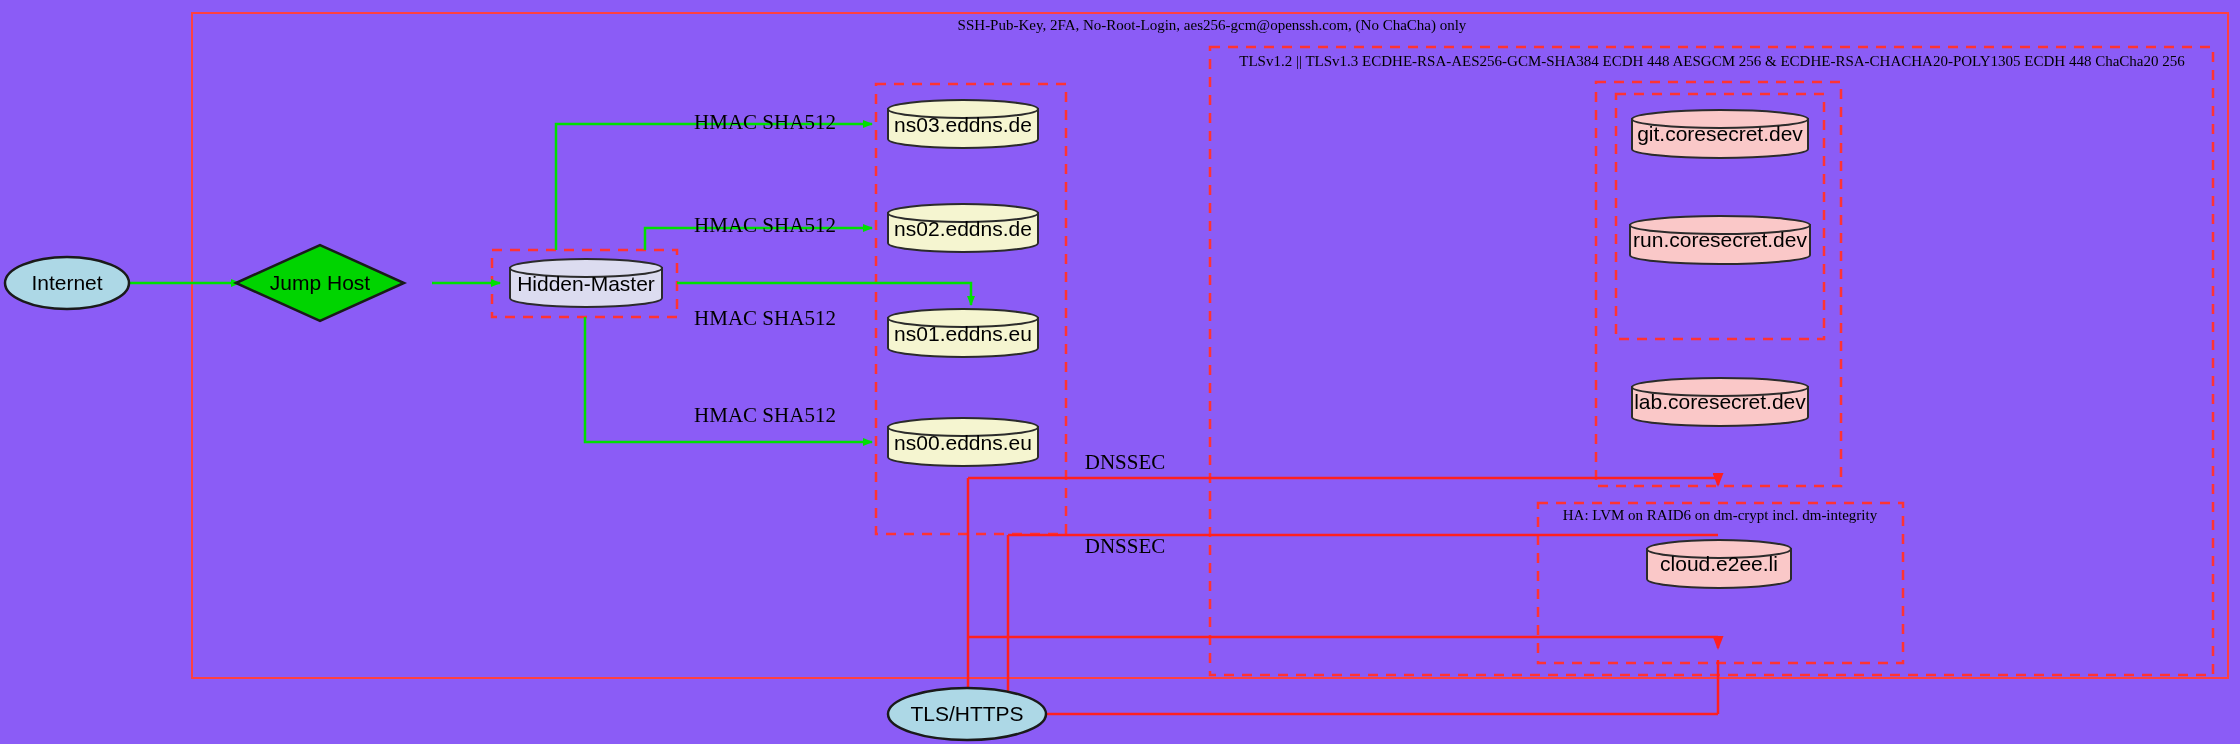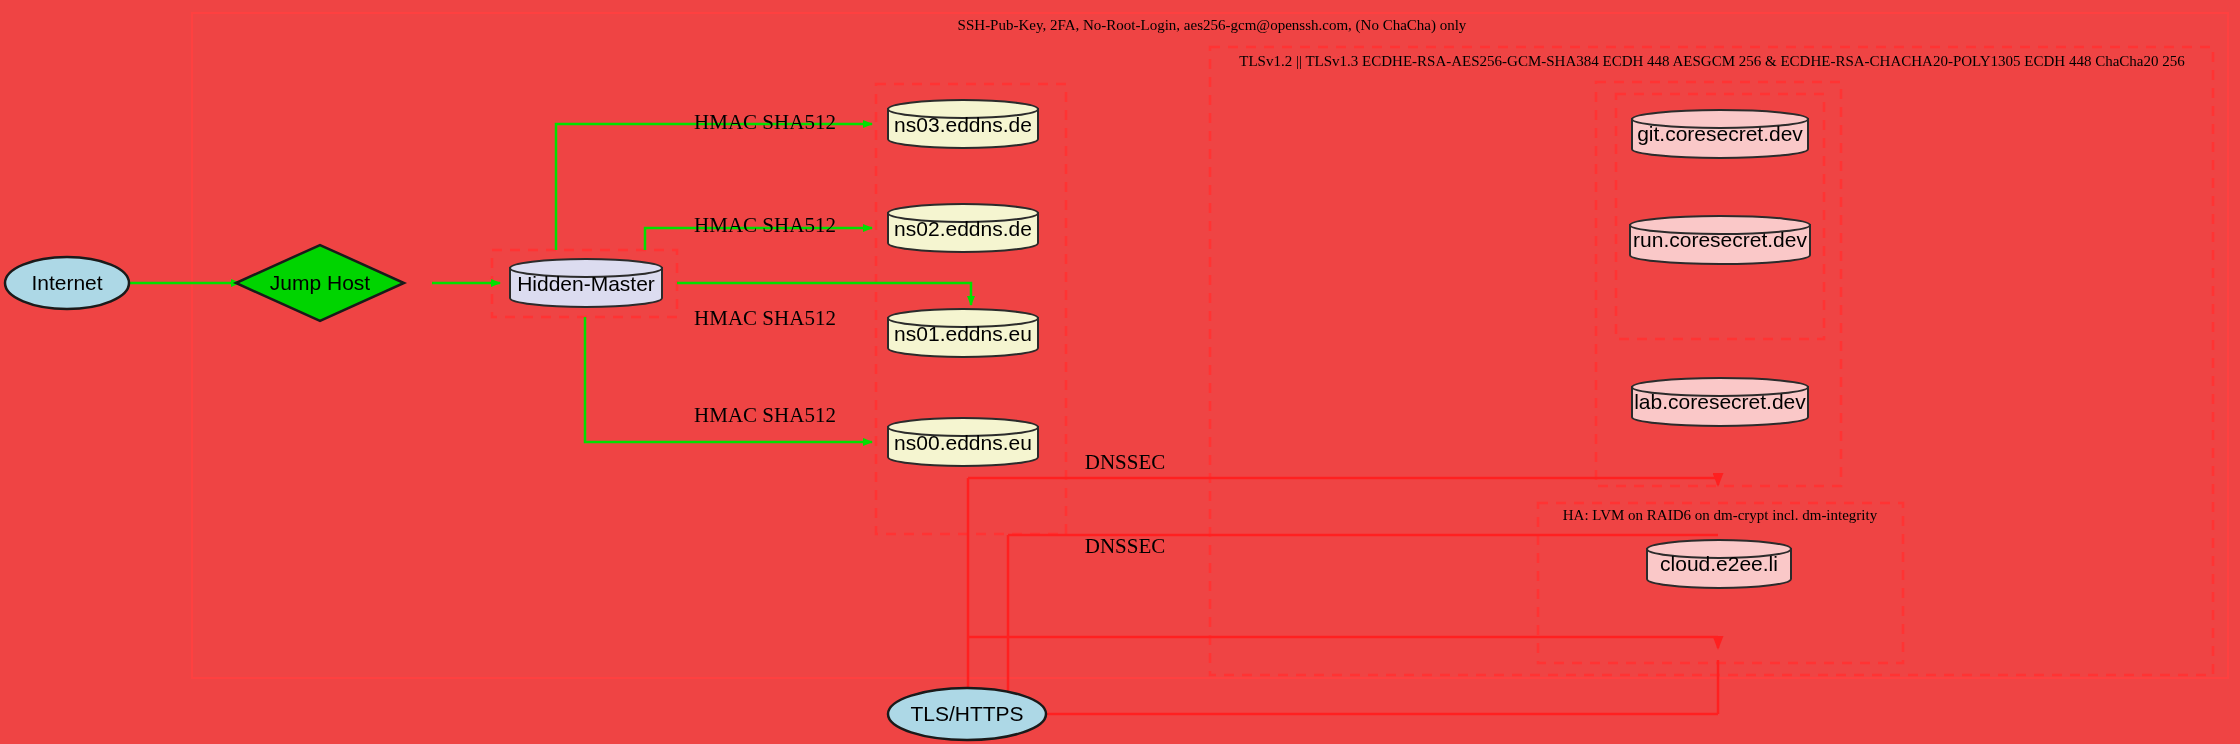--- a/index.html
+++ b/index.html
@@ -7,21 +7,21 @@
     padding: 0;
     background: #ffffff;
   }
   body {
     font-family: "Liberation Sans", sans-serif;
   }
   #canvas {
     position: relative;
     width: 2240px;
     height: 744px;
-    background: #ef4444;
+    background: #8b5cf6;
     overflow: hidden;
   }
   svg#diagram {
     position: absolute;
     left: 0;
     top: 0;
     width: 2240px;
     height: 744px;
   }
   .cluster-label {

